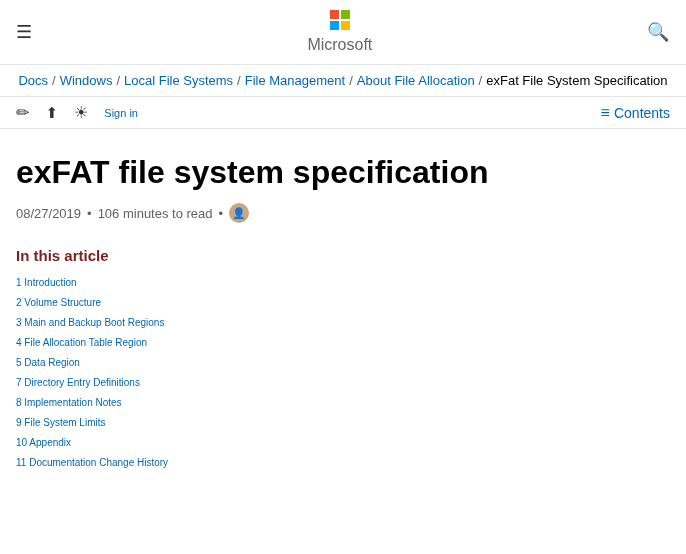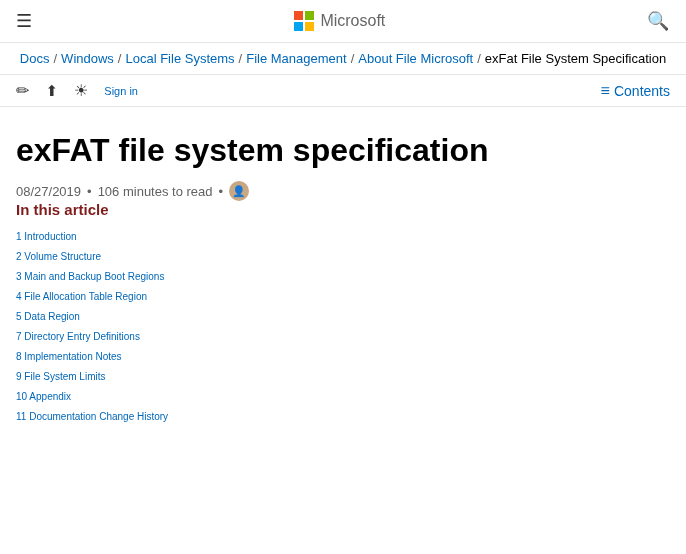--- a/index.html
+++ b/index.html
@@ -10,20 +10,21 @@
       display: flex;
       align-items: center;
       justify-content: space-between;
       padding: 10px 16px;
       border-bottom: 1px solid #e5e5e5;
     }
     .top-nav-center {
       display: flex;
       align-items: center;
       gap: 8px;
+      flex-direction: column;
     }
     .hamburger-icon { font-size: 18px; cursor: pointer; color: #333; }
     .ms-logo {
       display: flex;
       align-items: center;
       gap: 6px;
     }
     .ms-logo-grid {
       display: grid;
       grid-template-columns: 1fr 1fr;
@@ -84,20 +85,21 @@
       line-height: 1.2;
       margin-bottom: 12px;
     }
 
     .meta {
       font-size: 13px;
       color: #616161;
       display: flex;
       align-items: center;
       gap: 6px;
+      margin-bottom: 24px;
     }
     .avatar {
       width: 20px;
       height: 20px;
       border-radius: 50%;
       background: #c8a882;
       overflow: hidden;
       display: inline-flex;
       align-items: center;
       justify-content: center;
@@ -144,21 +146,21 @@
 
 <div class="breadcrumb">
   <a href="#">Docs</a>
   <span class="sep">/</span>
   <a href="#">Windows</a>
   <span class="sep">/</span>
   <a href="#">Local File Systems</a>
   <span class="sep">/</span>
   <a href="#">File Management</a>
   <span class="sep">/</span>
-  <a href="#">About File Microsoft</a>
+  <a href="#">About File Allocation</a>
   <span class="sep">/</span>
   <span class="current">exFat File System Specification</span>
 </div>
 
 <div class="toolbar">
   <div class="toolbar-left">
     <span class="toolbar-icon" title="Edit">✏</span>
     <span class="toolbar-icon" title="Share" style="font-size:15px;">⬆</span>
     <span class="toolbar-icon" title="Theme" style="font-size:16px;">☀</span>
     <a href="#" class="sign-in-link">Sign in</a>

